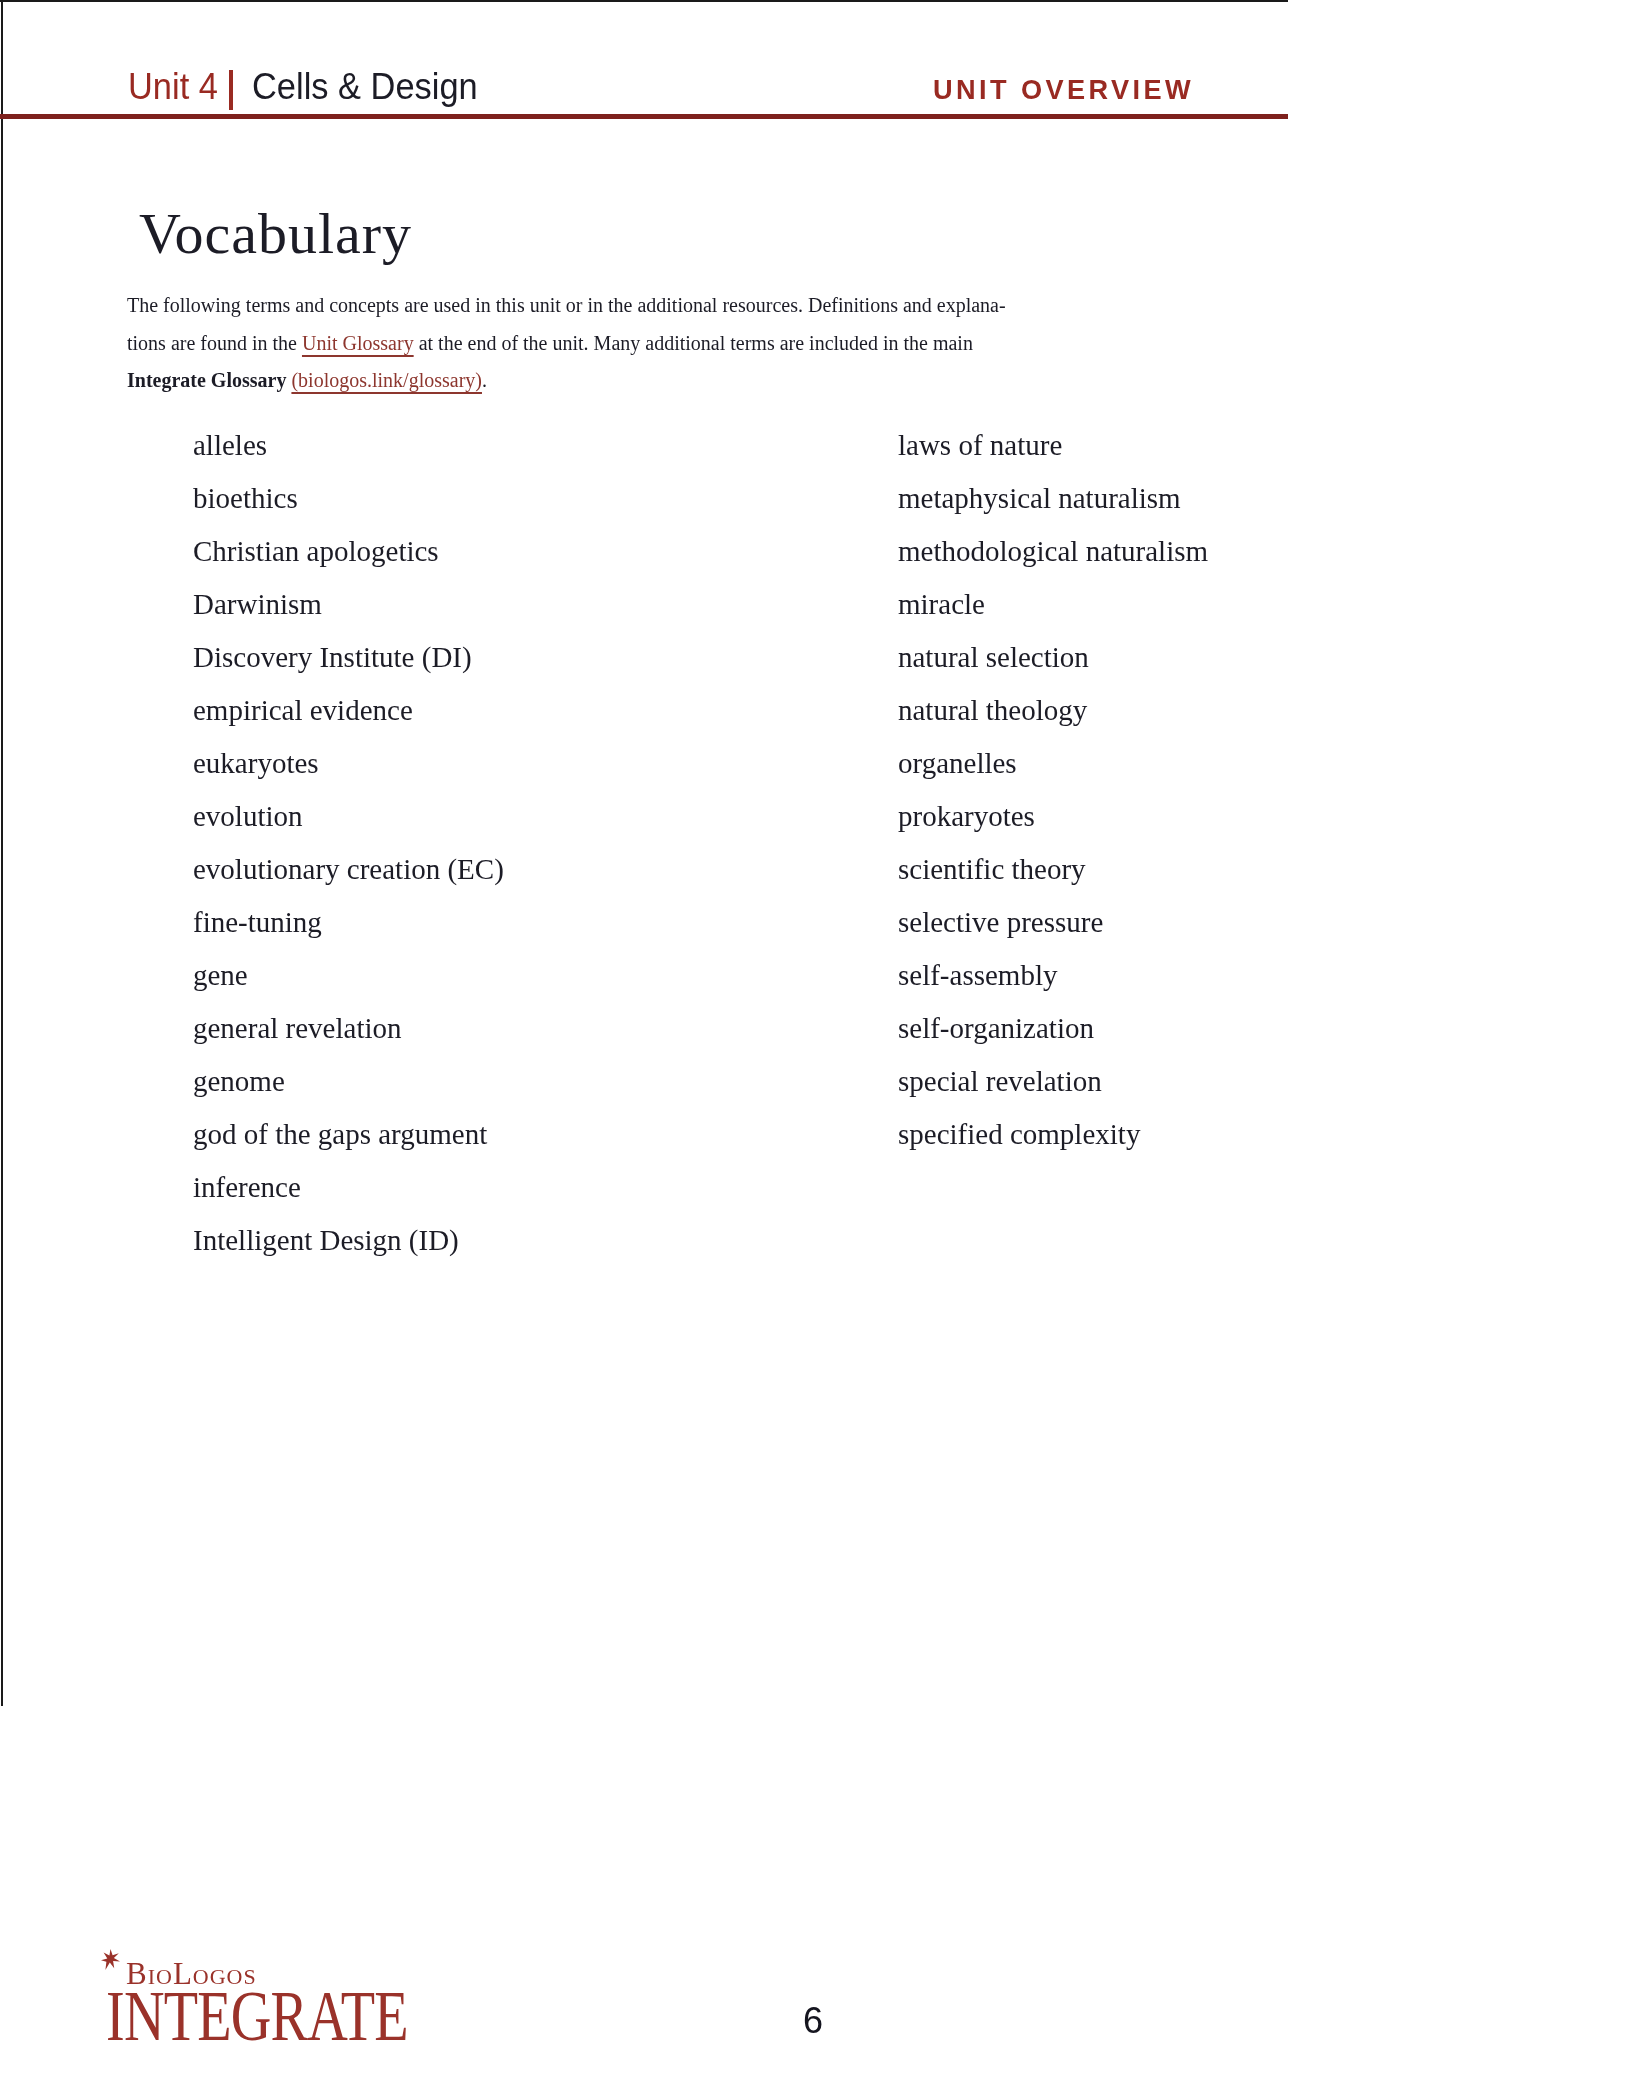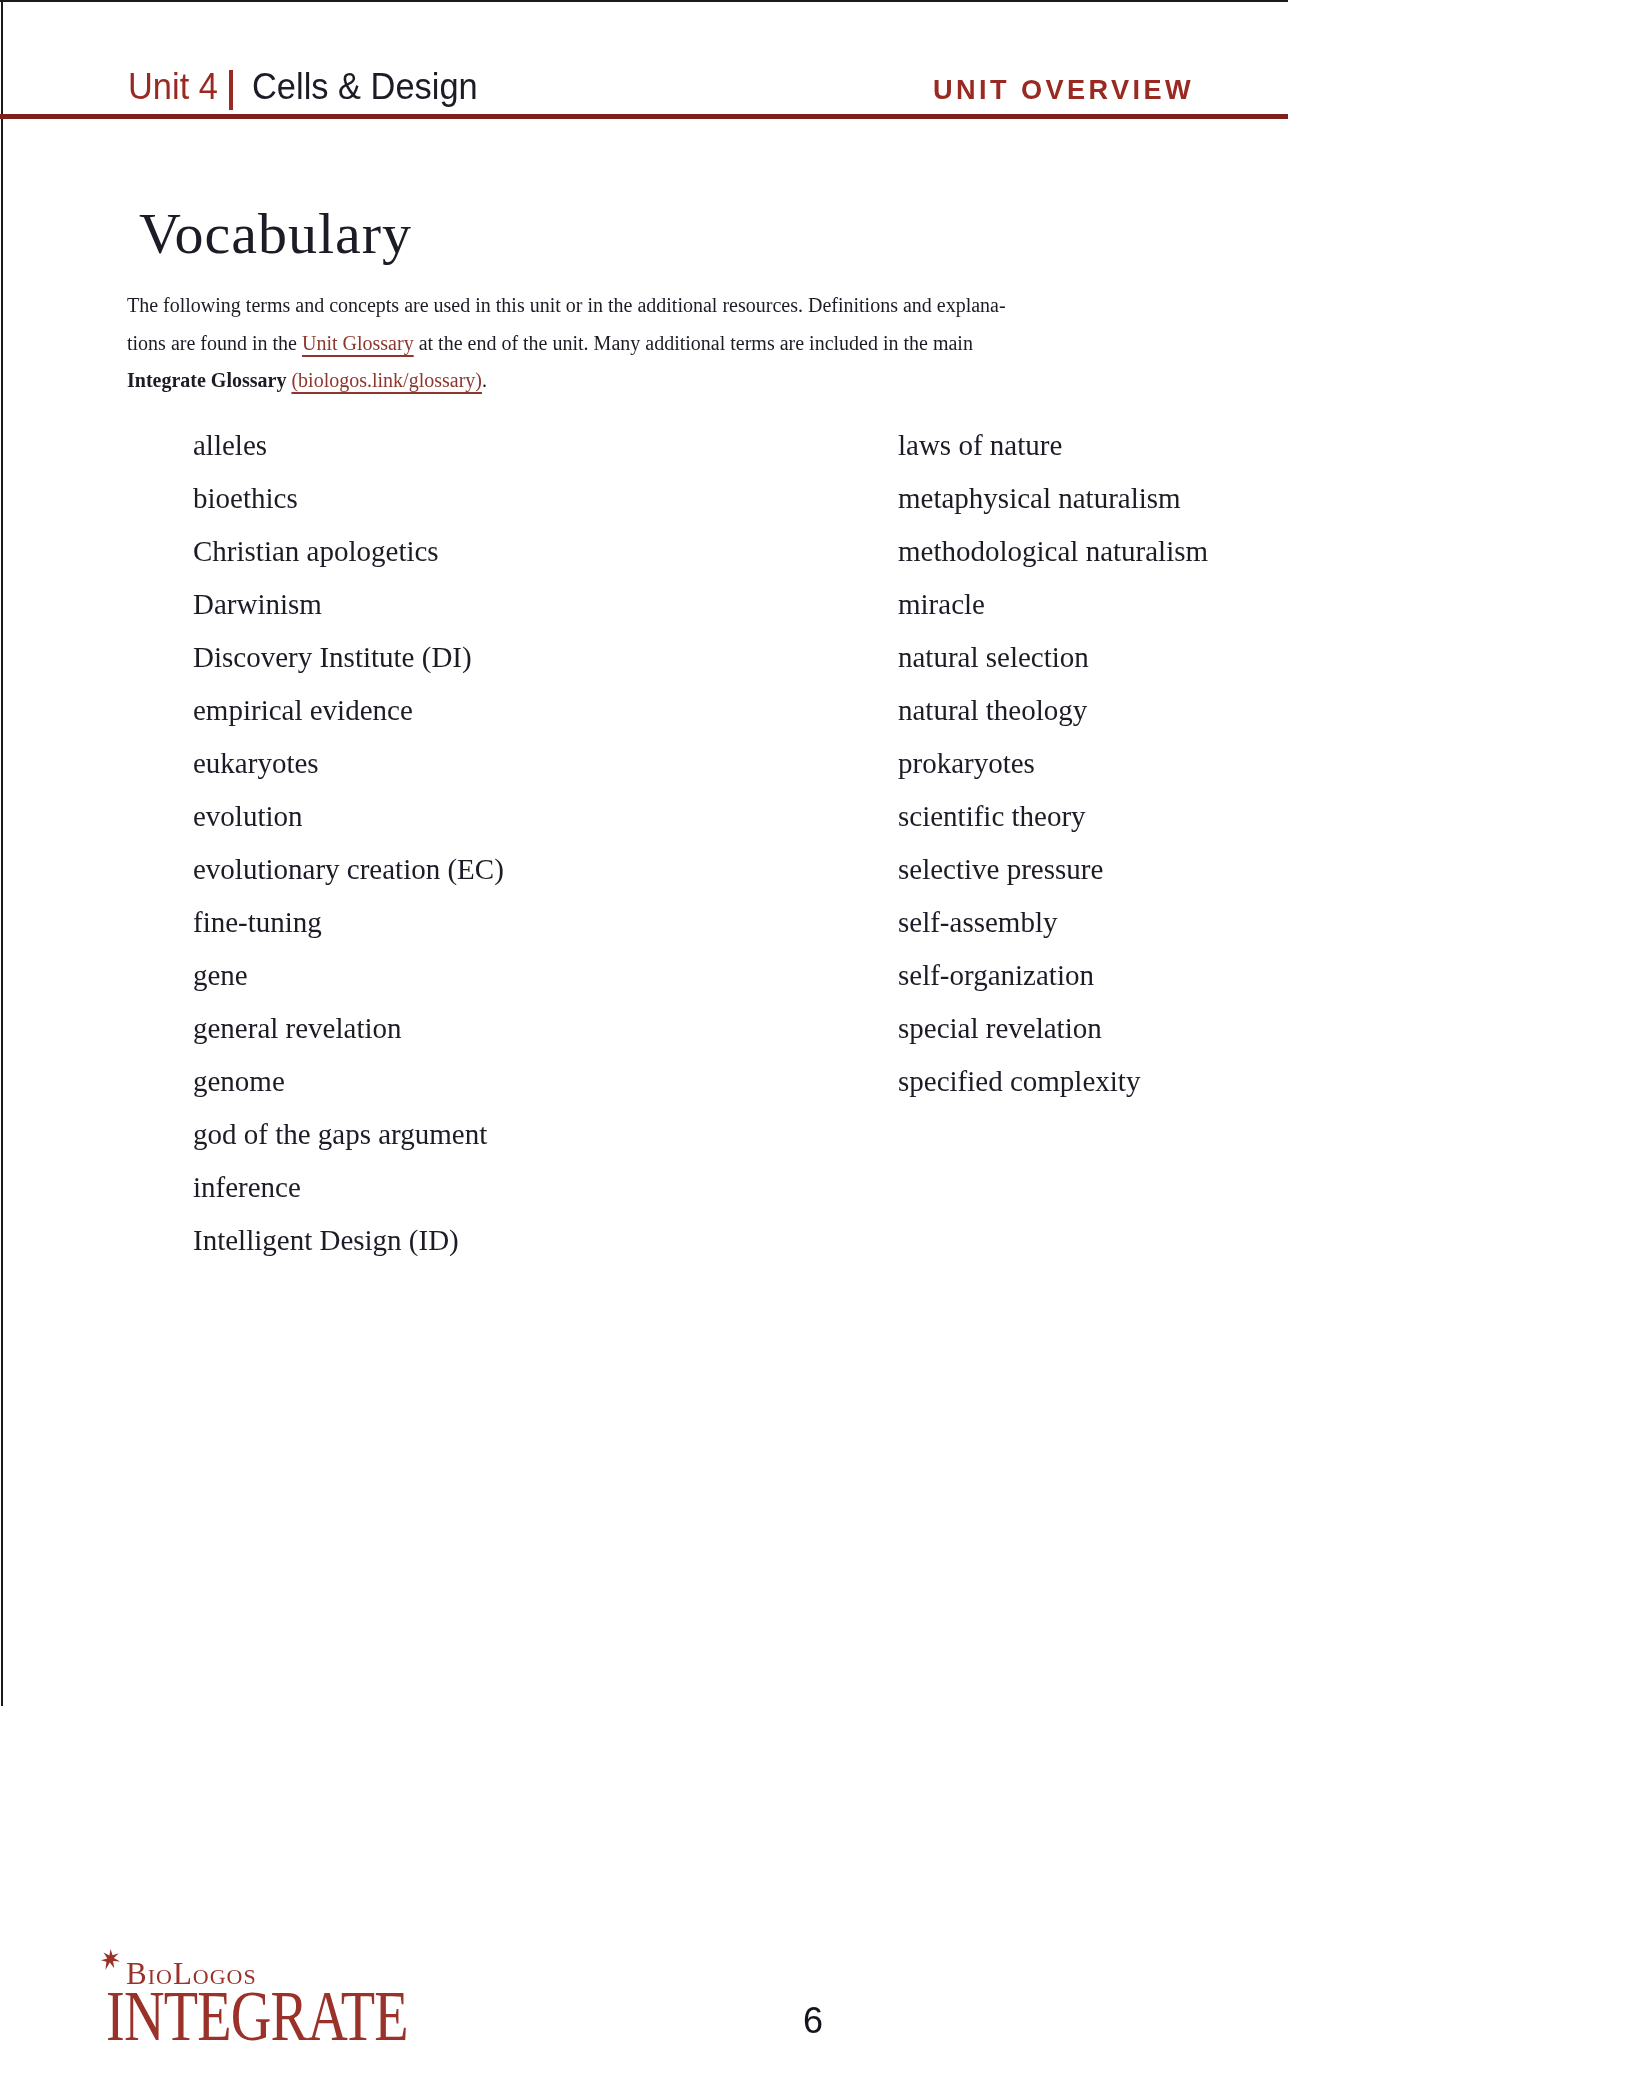--- a/index.html
+++ b/index.html
@@ -159,20 +159,21 @@
       <div class="vocab-term">metaphysical naturalism</div>
 
       <div class="vocab-term">methodological naturalism</div>
 
       <div class="vocab-term">miracle</div>
 
       <div class="vocab-term">natural selection</div>
 
       <div class="vocab-term">natural theology</div>
 
+      <div class="vocab-term">organelles</div>
 
       <div class="vocab-term">prokaryotes</div>
 
 
       <div class="vocab-term">scientific theory</div>
 
       <div class="vocab-term">selective pressure</div>
 
       <div class="vocab-term">self-assembly</div>
 

